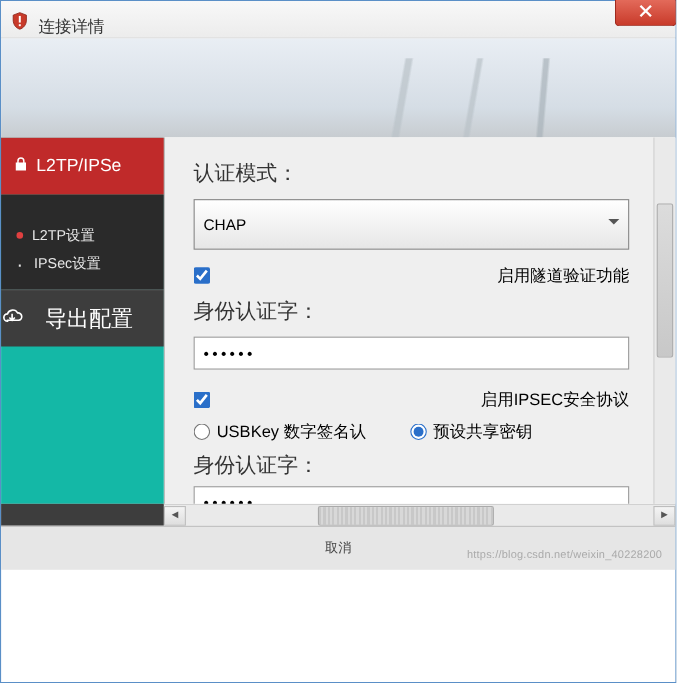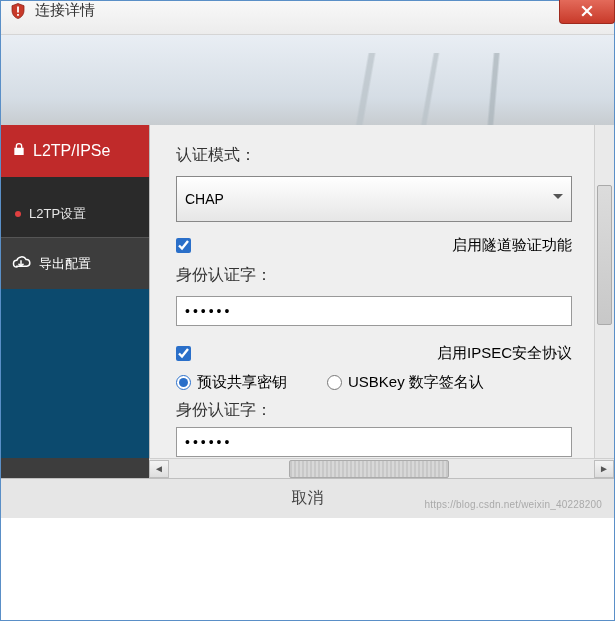--- a/index.html
+++ b/index.html
@@ -1,50 +1,50 @@
 <!DOCTYPE html>
 <html><head>
 <meta charset="utf-8">
 <style>
   * { box-sizing: border-box; margin: 0; padding: 0; font-family: "Microsoft YaHei", SimSun, sans-serif; }
   body { background: #e8e8e8; width: 615px; height: 621px; overflow: hidden; }
   .window { width: 615px; height: 621px; border: 1px solid #5a8fc7; background: #fff; position: relative; }
 
   
-  .titlebar { height: 34px; background: linear-gradient(#f8f8f8,#ececec); display:flex; align-items:flex-start; padding-left:8px; border-bottom:1px solid #d5d5d5; }
+  .titlebar { height: 34px; background: linear-gradient(#f8f8f8,#ececec); display:flex; align-items:flex-end; padding-left:8px; border-bottom:1px solid #d5d5d5; }
   .titlebar .shield { width:18px; height:20px; }
   .titlebar .title { margin-left:8px; font-size:15px; color:#333; }
   .close-btn { position:absolute; top:-1px; right:-1px; width:56px; height:24px; background:linear-gradient(#e36a5a,#c83a2a); border:1px solid #9e2a1e; border-top:none; border-radius:0 0 4px 4px; display:flex; align-items:center; justify-content:center; color:#fff; cursor:pointer; }
   .close-btn svg{ width:12px; height:12px; }
 
   
   .banner { height:90px; background: linear-gradient(180deg,#e9eef4 0%, #d5dde5 70%, #c7ccd0 100%); position:relative; overflow:hidden; }
   .banner::before{ content:""; position:absolute; right:0; top:18px; width:420px; height:80px;
     background:
       linear-gradient(100deg, transparent 40%, #b9c2c8 40.5%, #b9c2c8 41.5%, transparent 42%),
       linear-gradient(100deg, transparent 55%, #b9c2c8 55.5%, #b9c2c8 56.2%, transparent 56.7%),
       linear-gradient(95deg, transparent 70%, #a9b3b9 70.5%, #a9b3b9 71.3%, transparent 71.8%);
     opacity:0.7;
   }
 
   
   .main { display:flex; height:calc(100% - 34px - 90px - 40px); }
-  .sidebar { width:148px; background:#0c4a6e; color:#fff; font-size:14px; }
+  .sidebar { width:148px; background:#14b8a6; color:#fff; font-size:14px; }
   .side-tab { height:52px; background:#c02a2a; display:flex; align-items:center; padding-left:10px; font-size:16px; gap:6px; }
   .side-tab svg{ width:16px; height:16px; }
   .tree { background:#2a2a2a; padding:24px 0 10px 14px; font-size:13px; line-height:26px; }
   .tree-item { display:flex; align-items:center; gap:4px; color:#e5e5e5; cursor:pointer;}
   .tree-item.active::before{ content:""; width:6px; height:6px; border-radius:50%; background:#e04040; display:inline-block; margin-right:4px;}
   .tree-item:not(.active)::before{ content:"·"; color:#e5e5e5; margin-right:6px; font-size:18px; line-height:0;}
-  .export { height:52px; display:flex; align-items:center; gap:8px; padding-left:10px; font-size:13px; background:#3d3d3d; border-top:1px solid #555; cursor:pointer;}
+  .export { height:52px; display:flex; align-items:center; gap:20px; padding-left:0; font-size:20px; background:#3d3d3d; border-top:1px solid #555; cursor:pointer;}
   .export svg{ width:20px; height:20px; }
 
   .content { flex:1; background:#f4f4f4; border-left:1px solid #bcbcbc; position:relative; display:flex; }
   .form-scroll { flex:1; padding:20px 22px 10px 26px; overflow:hidden; background:#efefef; }
-  .field-label { font-size:16px; color:#333; margin-bottom:10px; }
+  .field-label { font-size:19px; color:#333; margin-bottom:10px; }
   .dropdown { height:46px; border:1px solid #888; background:linear-gradient(#fff,#e6e6e6); display:flex; align-items:center; padding:0 8px; font-size:14px; position:relative; margin-bottom:14px; cursor:pointer;}
   .dropdown::after{ content:""; position:absolute; right:8px; top:50%; transform:translateY(-50%); border:5px solid transparent; border-top-color:#555;}
   .check-row{ display:flex; align-items:center; gap:8px; font-size:15px; margin-bottom:10px;justify-content:space-between;}
   .check-row input[type=checkbox]{ width:15px; height:15px; accent-color:#2a6fc9;}
   .text-input{ width:100%; height:30px; border:1px solid #999; background:#fff; padding:0 8px; font-size:14px; letter-spacing:3px; margin-bottom:18px;}
   .radio-row{ display:flex; align-items:center; gap:40px; font-size:15px; margin-bottom:8px;}
   .radio-row label{ display:flex; align-items:center; gap:6px;}
   .radio-row input[type=radio]{ width:15px; height:15px; accent-color:#2a6fc9;}
 
   
@@ -52,21 +52,21 @@
   .vscroll .thumb{ position:absolute; left:2px; right:2px; top:60px; height:140px; background:linear-gradient(#dcdcdc,#c8c8c8); border:1px solid #aaa; border-radius:2px;}
 
   
   .hscroll{ height:20px; background:#eaeaea; border-top:1px solid #cfcfcf; display:flex; align-items:center;}
   .hscroll .arrow{ width:20px; height:18px; display:flex; align-items:center; justify-content:center; border:1px solid #bdbdbd; background:linear-gradient(#f4f4f4,#dedede); font-size:10px; color:#555; cursor:pointer;}
   .hscroll .track{ flex:1; height:18px; position:relative;}
   .hscroll .thumb{ position:absolute; top:0; bottom:0; left:120px; width:160px; background:repeating-linear-gradient(90deg,#c8c8c8 0,#c8c8c8 2px,#d8d8d8 2px,#d8d8d8 4px); border:1px solid #aaa; border-radius:2px;}
 
   
   .footer{ height:40px; border-top:1px solid #bfbfbf; background:#e6e6e6; display:flex; align-items:center; justify-content:center; gap:60px; position:relative;}
-  .footer-btn{ min-width:90px; height:28px; font-size:16px; color:#444; background:none; border:none; cursor:pointer;}
+  .footer-btn{ min-width:90px; height:28px; font-size:12px; color:#444; background:none; border:none; cursor:pointer;}
   .watermark{ position:absolute; right:12px; bottom:8px; font-size:10px; color:rgba(120,120,120,0.55); letter-spacing:0.2px;}
   .wrap-below-banner{ display:flex; flex-direction:column; height:calc(621px - 34px - 90px);}
 </style>
 </head>
 <body>
 
 <div class="window">
 
   <div class="titlebar">
     <span>
@@ -97,20 +97,23 @@
             <svg viewBox="0 0 24 24">
                 <path fill="#fff" d="M7 10 V8 a5 5 0 0 1 10 0 V10 H19 V21 H5 V10 Z M9 10 H15 V8 a3 3 0 0 0 -6 0 Z"></path>
               </svg>
           </span>
           <span>L2TP/IPSe</span>
         </div>
         <div class="tree">
           <div class="tree-item active">
             <span>L2TP设置</span>
           </div>
+          <div class="tree-item">
+            <span>IPSec设置</span>
+          </div>
         </div>
         <div class="export">
           <span>
             <svg viewBox="0 0 24 24">
                 <path fill="none" stroke="#fff" stroke-width="1.8" d="M7 18 a4 4 0 0 1 0-8 a6 6 0 0 1 11 -1 a4 4 0 0 1 1 8 H7 Z"></path>
                 <path fill="none" stroke="#fff" stroke-width="1.8" d="M12 10 V17 M9 14 L12 17 L15 14"></path>
               </svg>
           </span>
           <span>导出配置</span>
         </div>
@@ -132,26 +135,26 @@
           <div class="field-label">身份认证字：</div>
           <input class="text-input" type="text" value="••••••" style="">
 
           <div class="check-row">
             <input type="checkbox" checked="" style="">
             <span>启用IPSEC安全协议</span>
           </div>
 
           <div class="radio-row">
             <label>
+              <input type="radio" name="keysrc" style="">
+              <span>USBKey 数字签名认</span>
+            </label>
+            <label>
               <input type="radio" name="keysrc" checked="" style="">
               <span>预设共享密钥</span>
-            </label>
-            <label>
-              <input type="radio" name="keysrc" style="">
-              <span>USBKey 数字签名认</span>
             </label>
           </div>
 
           <div class="field-label" style="margin-bottom:6px">身份认证字：</div>
           <input class="text-input" type="text" value="••••••" style="">
 
           
           
 
         </div>

